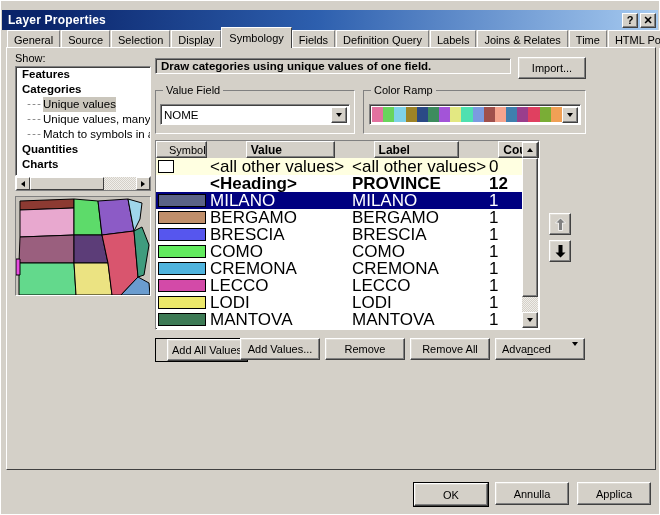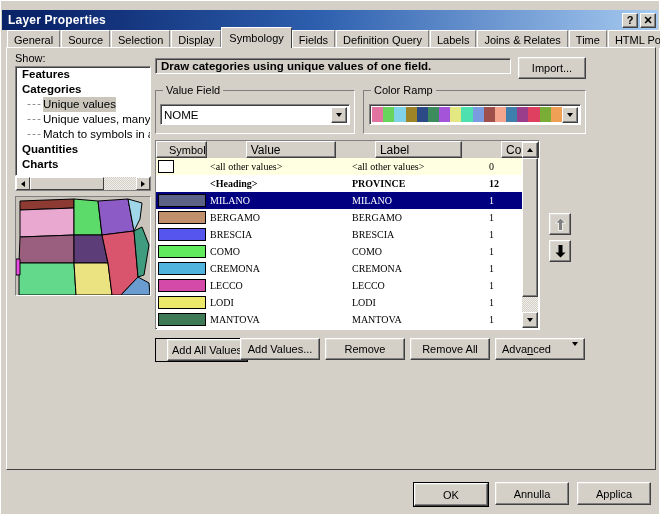--- a/index.html
+++ b/index.html
@@ -240,35 +240,35 @@
   #thead { display: flex; height: 17px; background: #d4d0c8; }
   .th {
     background: #d4d0c8;
     border-top: 1px solid #fff; border-left: 1px solid #fff;
     border-right: 1px solid #404040; border-bottom: 1px solid #404040;
     box-shadow: inset -1px -1px 0 #808080;
     display: flex; align-items: center;
     font-size: 11px; box-sizing: border-box;
     padding-left: 4px; white-space: nowrap;
   }
-  .th.strong { font-weight: normal; font-size: 12px; margin-left: 39px; }
+  .th.strong { font-weight: bold; font-size: 12px; margin-left: 39px; }
   .th-symbol { width: 52px; justify-content: center; padding-left: 12px; }
   .th-value { width: 140px; }
   .th-label { width: 135px; }
   .th-count { width: 54px; }
 
   #tbody { position: absolute; left: 0; top: 17px; width: 368px; height: 170px; overflow: hidden; }
   .row { display: flex; height: 17px; align-items: center; background: #fff; }
   .row.cream { background: #ffffe1; }
   .row.selected { background: #000080; }
   .row.selected .cell { color: #fff; }
   .row.bold .cell { font-weight: bold; }
   .cell {
-    font-size: 10px; white-space: nowrap; overflow: hidden;
-    font-family: Liberation Serif, serif;
+    font-size: 17px; white-space: nowrap; overflow: hidden;
+    font-family: Liberation Sans, sans-serif;
     line-height: 17px;
   }
   .c-symbol { width: 52px; display: flex; align-items: center; justify-content: center; flex: none; }
   .c-value { width: 140px; flex: none; padding-left: 2px; }
   .c-label { width: 135px; flex: none; padding-left: 2px; }
   .c-count { width: 41px; flex: none; padding-left: 2px; }
   .swatch { width: 48px; height: 13px; border: 1px solid #000; box-sizing: border-box; }
   .swatch.hollow { display: flex; }
   .swatch.hollow i { display: block; }
 

